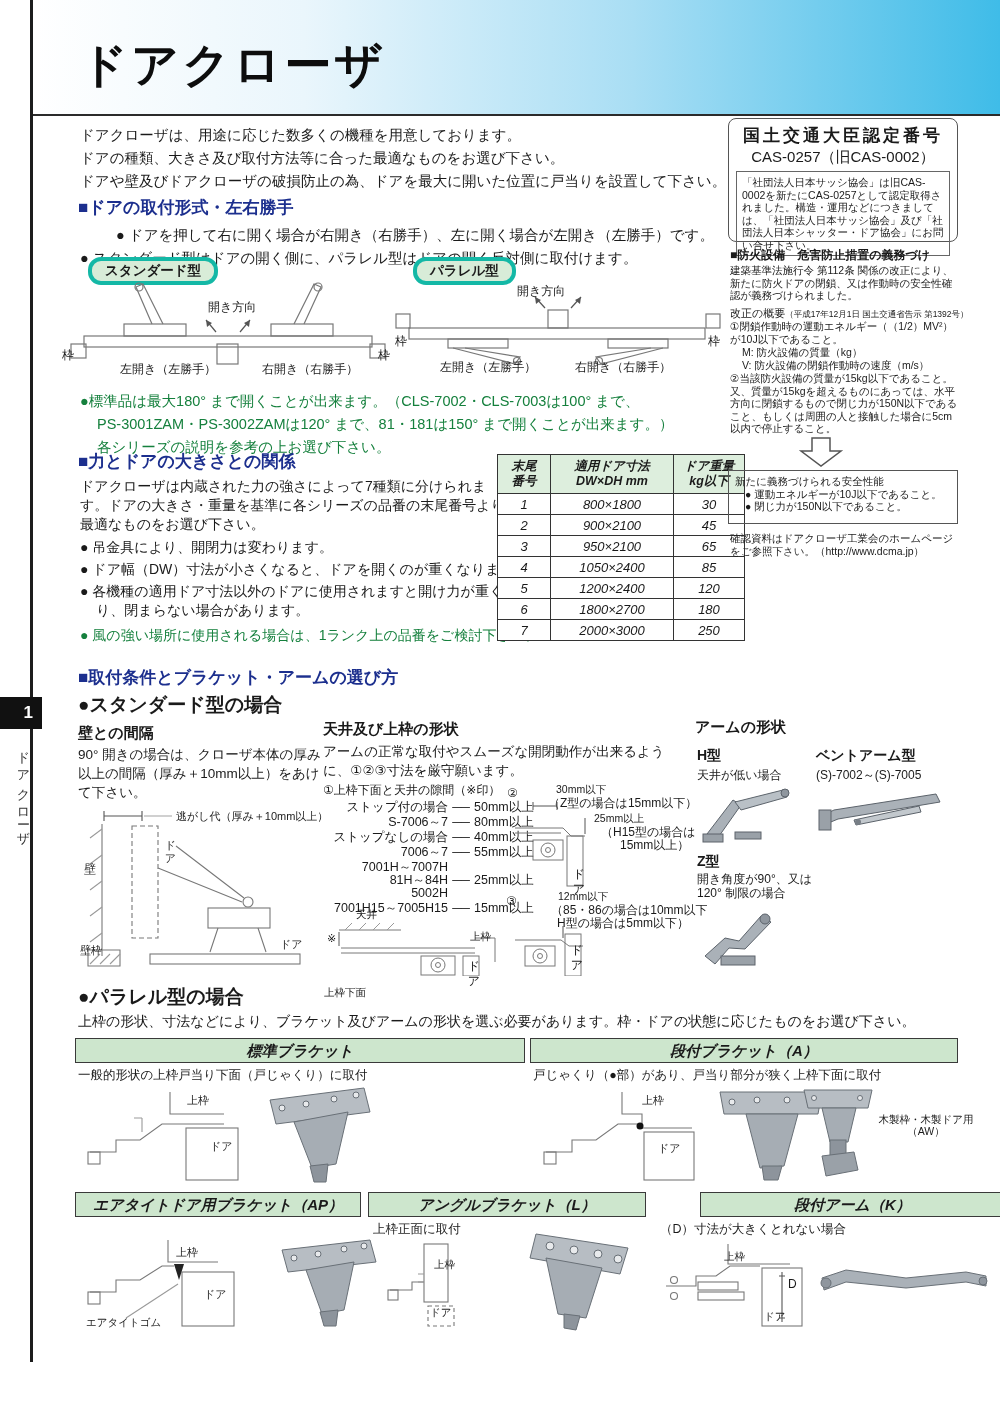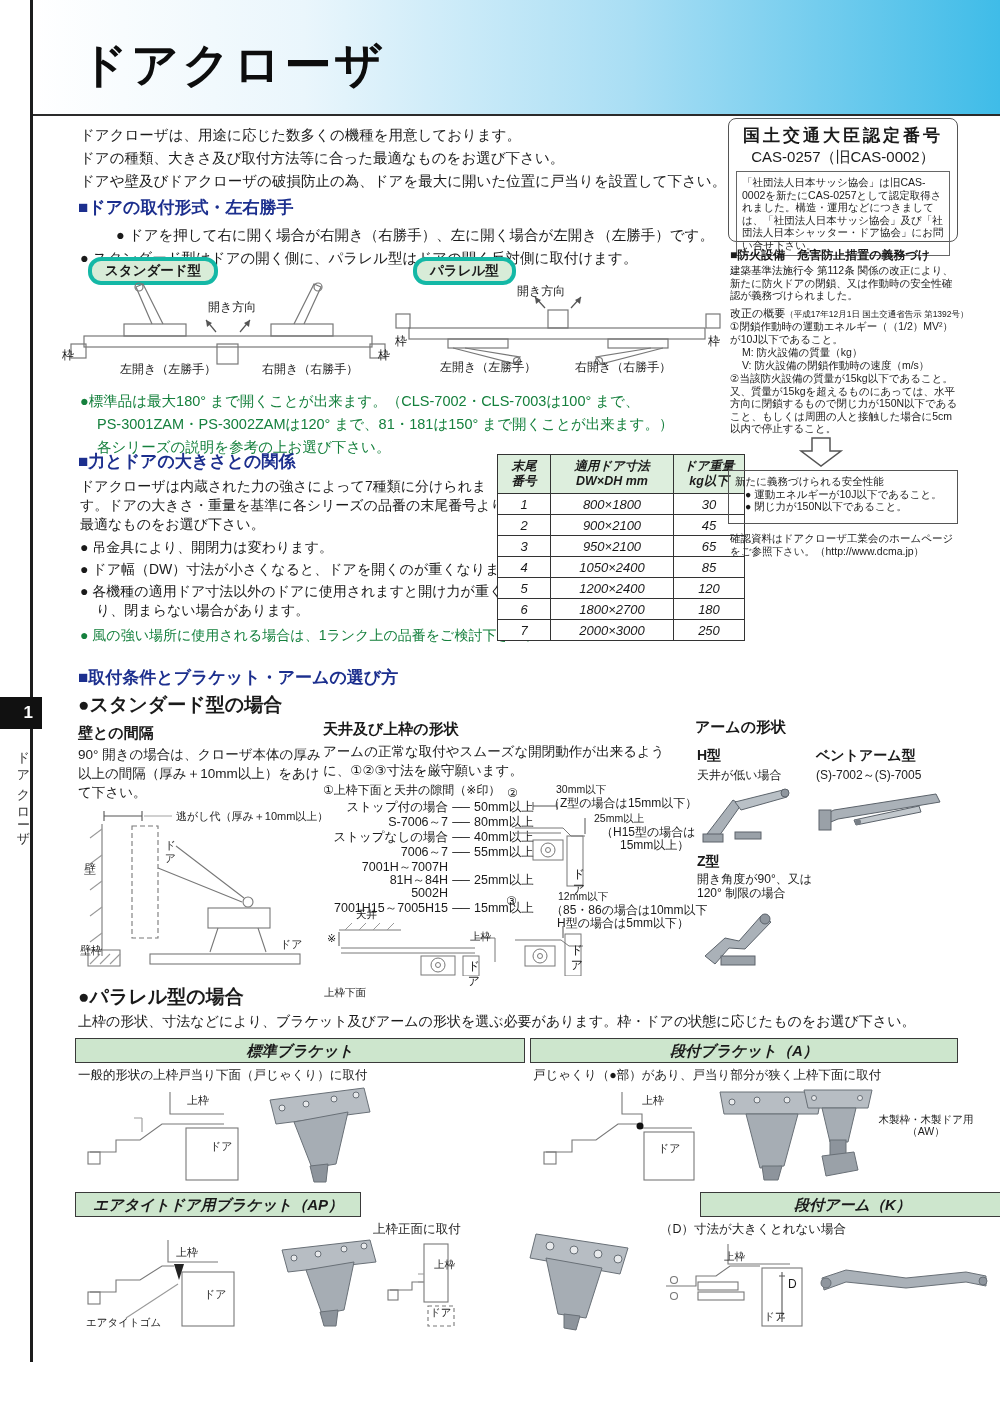--- a/index.html
+++ b/index.html
@@ -386,20 +386,21 @@
     <rect x="34" y="56" width="16" height="16" fill="#8d949c" stroke="#697077"></rect>
     <polygon points="26,72 58,68 62,86 30,92" fill="#9aa1a8" stroke="#697077"></polygon>
     <circle cx="18" cy="14" r="2.5" fill="#e8eaec" stroke="#697077"></circle>
       <circle cx="64" cy="14" r="2.5" fill="#e8eaec" stroke="#697077"></circle>
   </svg>
   <div class="t f105 c" style="left:878px;top:1100px;width:96px;">
     <div>木製枠・木製ドア用</div><div>（AW）</div>
   </div>
 
   <div class="gbar" style="left:75px;top:1192px;width:286px;">エアタイトドア用ブラケット（AP）</div>
+  <div class="gbar" style="left:368px;top:1192px;width:278px;">アングルブラケット（L）</div>
   <div class="gbar" style="left:653px;top:1192px;width:305px;margin-left:47px;">段付アーム（K）</div>
   <div class="t f125" style="left:373px;top:1222px;">上枠正面に取付</div>
   <div class="t f125" style="left:660px;top:1222px;">（D）寸法が大きくとれない場合</div>
 
   <svg class="diagram" style="left:82px;top:1236px;" width="160" height="92" viewBox="0 0 160 92">
     <g stroke="#787878" fill="none" stroke-width="1.1">
       <path d="M86,4 v22 h50"></path>
       <path d="M8,56 h26 v-12 h24 l22,-14 h12"></path>
       <rect x="6" y="56" width="12" height="12"></rect>
       <rect x="100" y="36" width="52" height="54"></rect>

